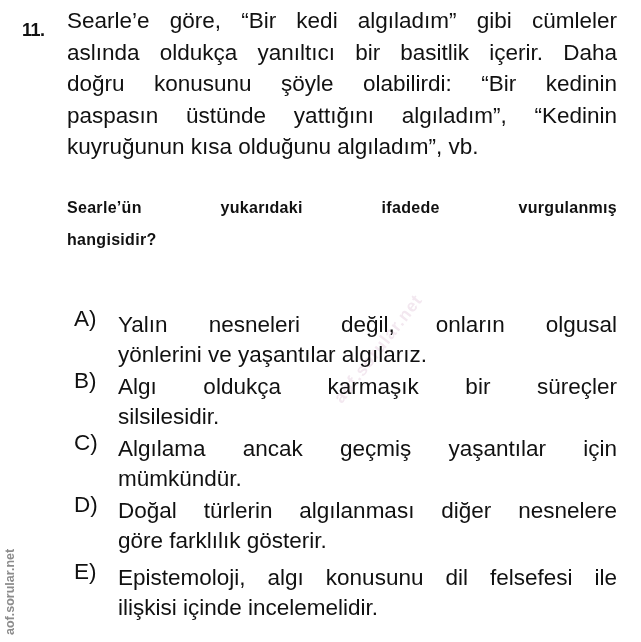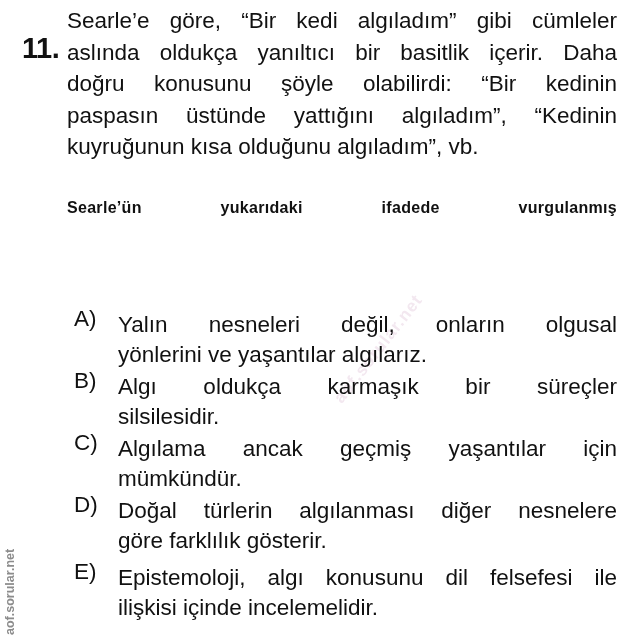--- a/index.html
+++ b/index.html
@@ -1,18 +1,18 @@
 <!DOCTYPE html>
 <html><head>
 <meta charset="utf-8">
 <style>
   html, body { margin: 0; padding: 0; background: #ffffff; }
   body { width: 641px; height: 642px; position: relative; overflow: hidden;
          font-family: "Liberation Sans", sans-serif; color: #111; }
-  .qnum { position: absolute; left: 22px; top: 32px; font-weight: bold; font-size: 29px; letter-spacing: -0.5px; }
+  .qnum { position: absolute; left: 22px; top: 20px; font-weight: bold; font-size: 18px; letter-spacing: -0.5px; }
   .stem { position: absolute; left: 67px; top: 5px; width: 550px; font-size: 22.5px; line-height: 31.5px; text-align: justify; }
   .stem-line { display: block; text-align: justify; text-align-last: justify; white-space: nowrap; }
   .stem-line.last { text-align-last: left; }
   .ask { position: absolute; left: 67px; top: 192px; width: 550px; font-size: 16px; line-height: 31.5px; font-weight: bold; }
   .ask-line { display: block; text-align: justify; text-align-last: justify; white-space: nowrap; letter-spacing: 0.3px; }
   .ask-line.last { text-align-last: left; }
   .underline { text-decoration: underline; text-decoration-thickness: 2px; }
   .opt { position: absolute; left: 74px; width: 543px; font-size: 22.5px; line-height: 30px; }
   .opt-letter { position: absolute; left: 0; top: -6px; width: 40px; }
   .opt-text { margin-left: 44px; display: block; }
@@ -34,20 +34,21 @@
 <div class="stem">
   <span class="stem-line">Searle’e göre, “Bir kedi algıladım” gibi cümleler</span>
   <span class="stem-line">aslında oldukça yanıltıcı bir basitlik içerir. Daha</span>
   <span class="stem-line">doğru konusunu şöyle olabilirdi: “Bir kedinin</span>
   <span class="stem-line">paspasın üstünde yattığını algıladım”, “Kedinin</span>
   <span class="stem-line last">kuyruğunun kısa olduğunu algıladım”, vb.</span>
 </div>
 
 <div class="ask">
   <span class="ask-line">Searle’ün yukarıdaki ifadede vurgulanmış</span>
+  <span class="ask-line last">hangisidir?</span>
 </div>
 
 <div class="opt" style="top:310px;">
   <span class="opt-letter">A)</span>
   <span class="opt-text">
     <span class="opt-line">Yalın nesneleri değil, onların olgusal</span>
     <span class="opt-line last">yönlerini ve yaşantılar algılarız.</span>
   </span>
 </div>
 

